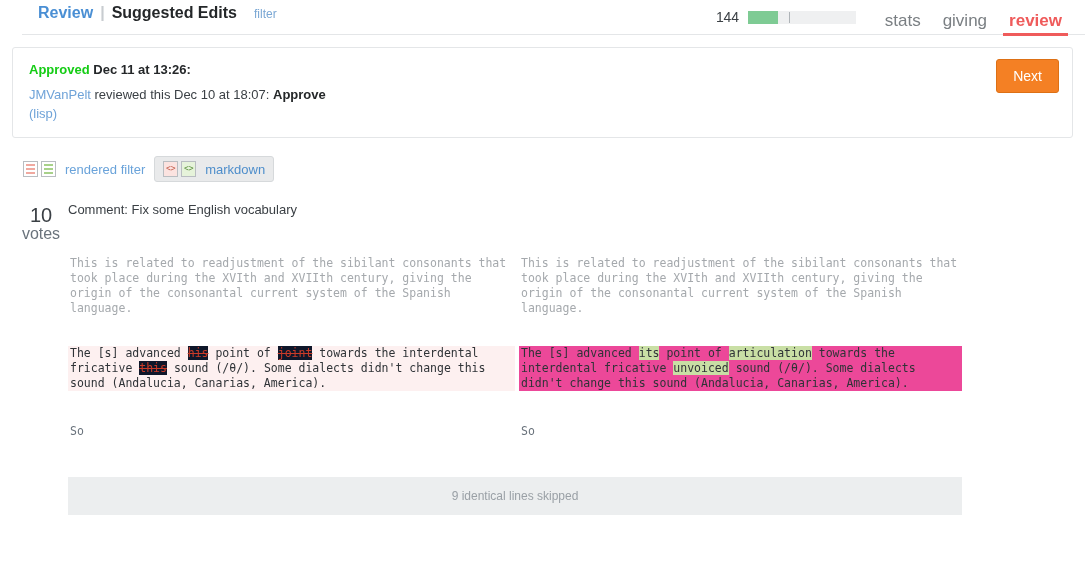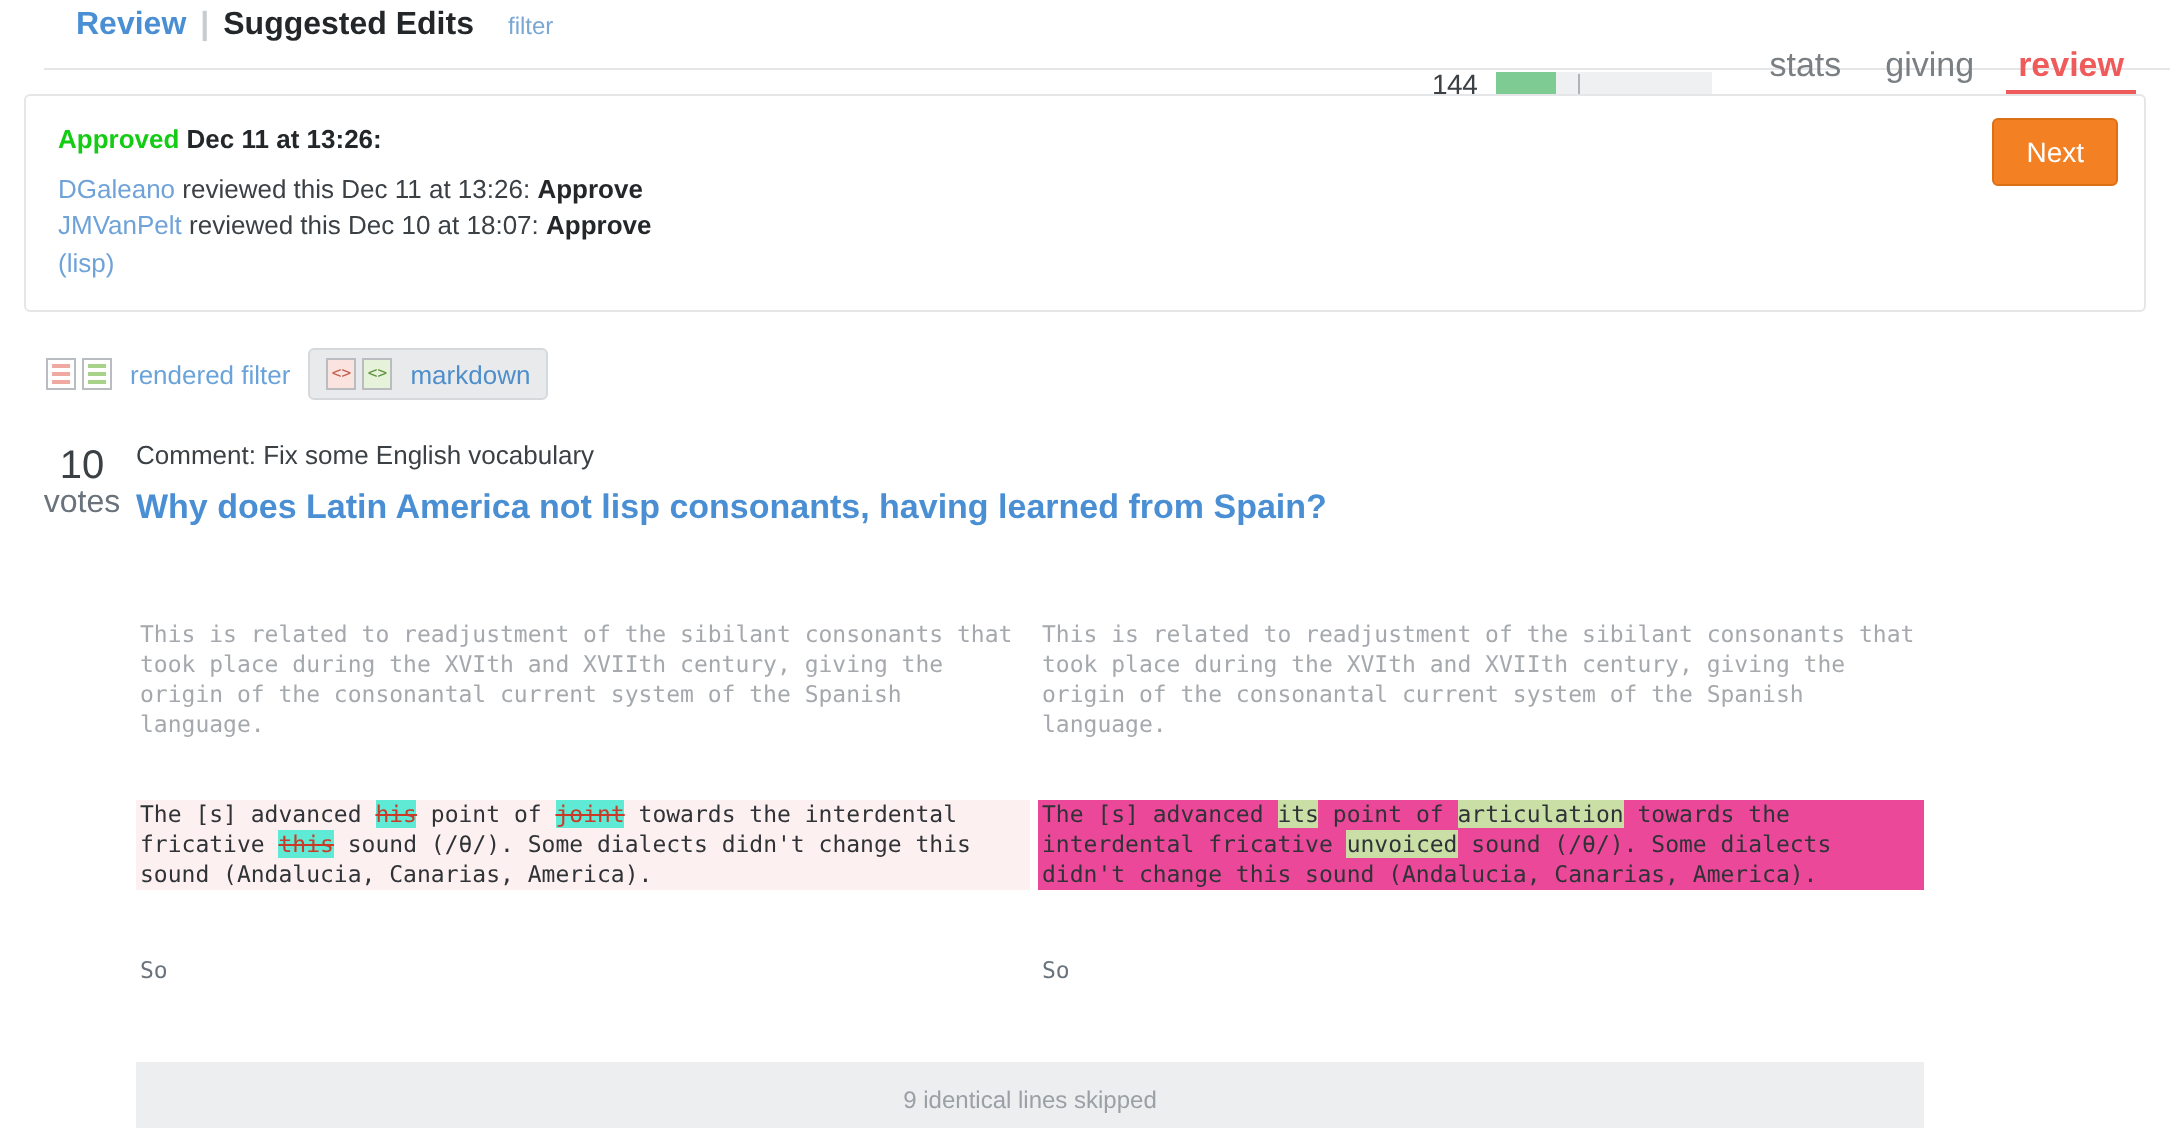--- a/index.html
+++ b/index.html
@@ -54,23 +54,23 @@
     color: #7aa7d4;
     font-size: 12px;
     margin-left: 17px;
     text-decoration: none;
     cursor: pointer;
   }
 
   .header-right {
     position: absolute;
     right: 12px;
-    top: 16px;
-    display: flex;
-    align-items: flex-end;
+    top: 4px;
+    display: flex;
+    align-items: flex-start;
     height: 34px;
   }
   .progress-wrap {
     display: flex;
     align-items: center;
     padding-top: 5px;
     margin-right: 18px;
   }
   .progress-count {
     font-size: 14px;
@@ -284,21 +284,21 @@
     line-height: 15px;
     white-space: pre-wrap;
     word-break: break-word;
   }
   .diff-col.right { padding-left: 4px; }
   .dline { padding: 0 2px; }
   .dline.ctx { color: #a5a9ad; }
   .dline.del { background: #fdf0f0; color: #2f3337; }
   .dline.ins { background: #ec4899; color: #2f3337; }
   .hl-del {
-    background: #5eead4;
+    background: #0f172a;
     color: #c93a28;
     text-decoration: line-through;
   }
   .hl-ins { background: #c9dfa5; color: #2f3337; }
   .dline.plain { color: #6a737c; background:#fff; padding-top:3px; }
 
   .skipped {
     width: 894px;
     background: #eceeef;
     color: #9aa0a6;
@@ -335,23 +335,20 @@
     </div>
   </div>
 </div>
 
 <div class="notice">
   <div class="notice-head">
     <span class="notice-approved">Approved</span>
     <span>Dec 11 at 13:26:</span>
   </div>
   <div class="notice-line">
-    <a class="user-link">DGaleano</a><span> reviewed this Dec 11 at 13:26: </span><span class="verb-bold">Approve</span>
-  </div>
-  <div class="notice-line">
     <a class="user-link">JMVanPelt</a><span> reviewed this Dec 10 at 18:07: </span><span class="verb-bold">Approve</span>
   </div>
   <a class="more-link">(lisp)</a>
   <button class="next-btn">Next</button>
 </div>
 
 <div class="toggle-row">
   <div class="toggle">
     <span class="icon-pair">
       <span class="mini-block pink">
@@ -376,21 +373,20 @@
   </div>
 </div>
 
 <div class="post">
   <div class="votes-col">
     <div class="votes-num">10</div>
     <div class="votes-label">votes</div>
   </div>
   <div class="post-body">
     <div class="comment-line">Comment: Fix some English vocabulary</div>
-    <a class="post-title">Why does Latin America not lisp consonants, having learned from Spain?</a>
 
     <div class="diff">
       <div class="diff-col left">
         <div class="dline ctx">This is related to readjustment of the sibilant consonants that took place during the XVIth and XVIIth century, giving the origin of the consonantal current system of the Spanish language.</div>
         <div class="dline del" id="left-changed"><span>The [s] advanced </span><span class="hl-del">his</span><span> point of </span><span class="hl-del">joint</span><span> towards the interdental fricative </span><span class="hl-del">this</span><span> sound (/θ/). Some dialects didn't change this sound (Andalucia, Canarias, America).</span></div>
         <div class="dline plain">So</div>
       </div>
       <div class="diff-col right">
         <div class="dline ctx">This is related to readjustment of the sibilant consonants that took place during the XVIth and XVIIth century, giving the origin of the consonantal current system of the Spanish language.</div>
         <div class="dline ins" id="right-changed"><span>The [s] advanced </span><span class="hl-ins">its</span><span> point of </span><span class="hl-ins">articulation</span><span> towards the interdental fricative </span><span class="hl-ins">unvoiced</span><span> sound (/θ/). Some dialects didn't change this sound (Andalucia, Canarias, America).</span></div>

